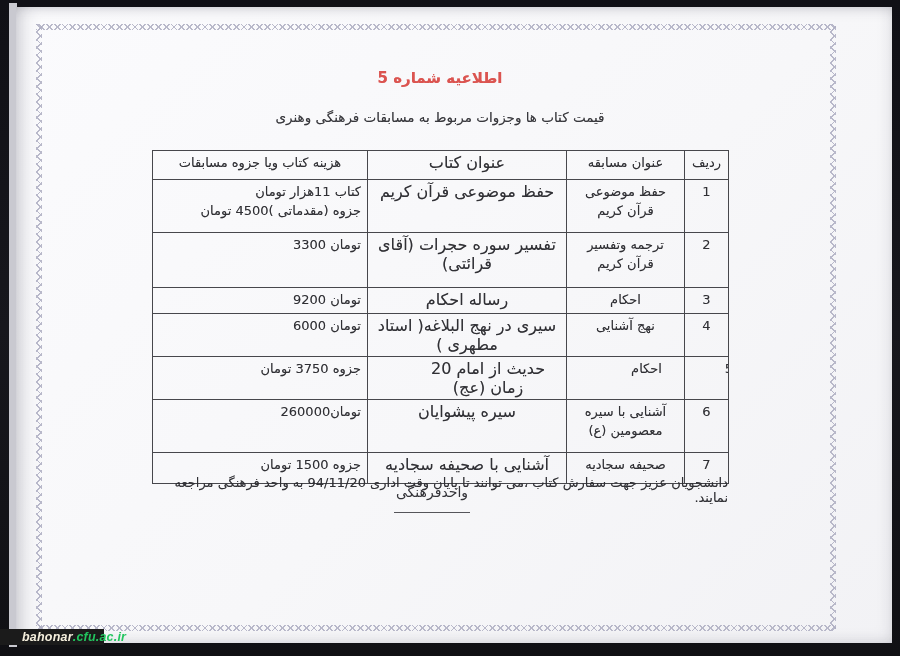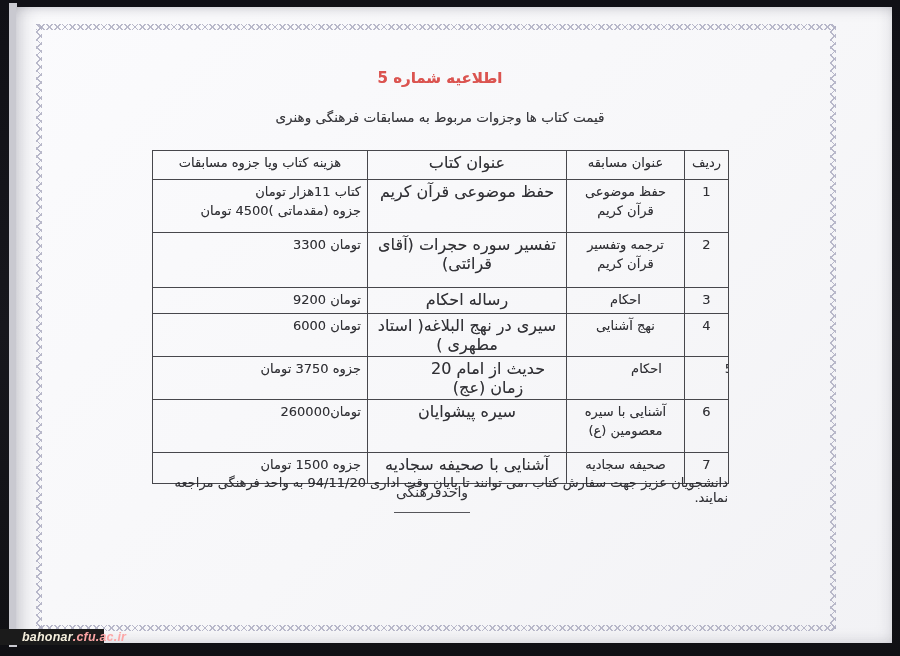--- a/index.html
+++ b/index.html
@@ -73,21 +73,21 @@
   .signature span{border-bottom:1px solid #55555a;padding:0 2px 12px;}
 
   .watermark{
     position:absolute;left:0;top:629px;width:104px;height:16px;
     background:#1b1b1b;display:flex;align-items:center;
     padding-left:22px;box-sizing:border-box;
     font-family:"Liberation Sans","DejaVu Sans",sans-serif;
     font-style:italic;font-weight:bold;font-size:12.5px;letter-spacing:.2px;
     z-index:5;
   }
-  .wm-name{color:#f5efdd;} .wm-domain{color:#fca5a5;}
+  .wm-name{color:#f5efdd;} .wm-domain{color:#22c55e;}
 </style>
 </head>
 <body>
 
 <div id="frame">
   <div class="edge-left"></div>
 
   <div id="paper">
     <div class="zz zz-h zz-top"></div>
     <div class="zz zz-h zz-bottom"></div>

